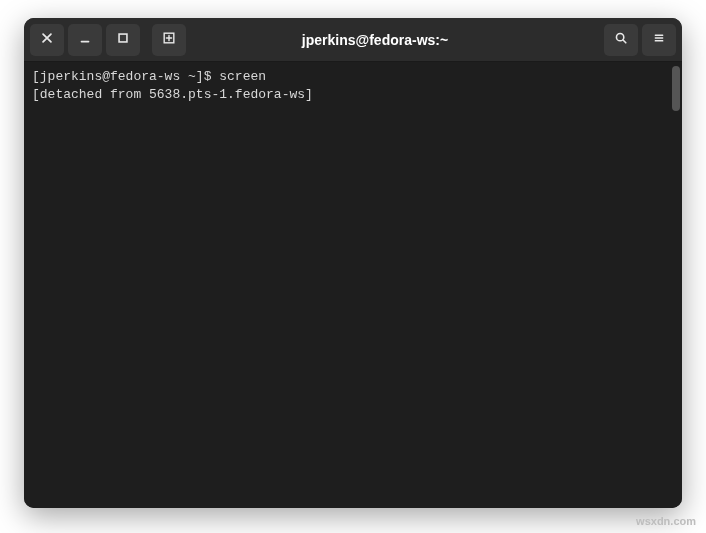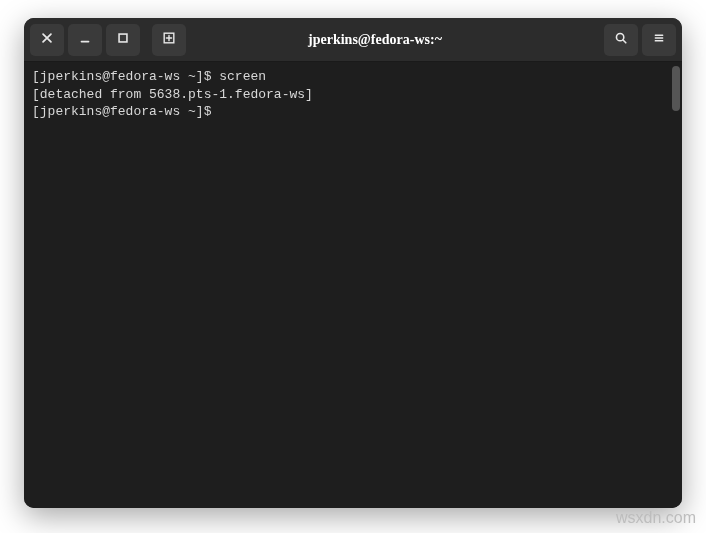--- a/index.html
+++ b/index.html
@@ -28,21 +28,20 @@
       flex-direction: column;
     }
     .titlebar {
       height: 44px;
       background: #2c2c2c;
       display: flex;
       align-items: center;
       padding: 0 6px;
       gap: 4px;
       border-bottom: 1px solid #1a1a1a;
-      font-family: Liberation Serif, serif;
     }
     .titlebar-left {
       display: flex;
       gap: 4px;
       align-items: center;
     }
     .titlebar-btn {
       width: 34px;
       height: 32px;
       background: #3a3a3a;
@@ -95,23 +94,24 @@
       top: 4px;
       width: 8px;
       height: 45px;
       background: #555;
       border-radius: 4px;
     }
     .watermark {
       position: absolute;
       bottom: 6px;
       right: 10px;
-      font-size: 16px;
+      font-size: 11px;
       color: #bdbdbd;
       font-family: Arial, sans-serif;
+      font-weight: bold;
     }
     .cursor-block {
       display: inline-block;
       width: 8px;
       height: 14px;
       vertical-align: text-bottom;
     }
   </style>
 </head>
 <body>
@@ -167,18 +167,17 @@
               <rect x="3" y="10.4" width="10" height="1.7" rx="0.8"></rect>
             </svg>
         </span>
       </div>
     </div>
   </div>
 
   <div class="terminal-body">
     <div class="term-line">[jperkins@fedora-ws ~]$ screen</div>
     <div class="term-line">[detached from 5638.pts-1.fedora-ws]</div>
-    <div class="term-line"><span>[jperkins@fedora-ws ~]$ </span><span class="cursor-block"></span></div>
     <div class="scrollbar"></div>
   </div>
 </div>
 
 <div class="watermark">wsxdn.com</div>
 
 </body></html>

